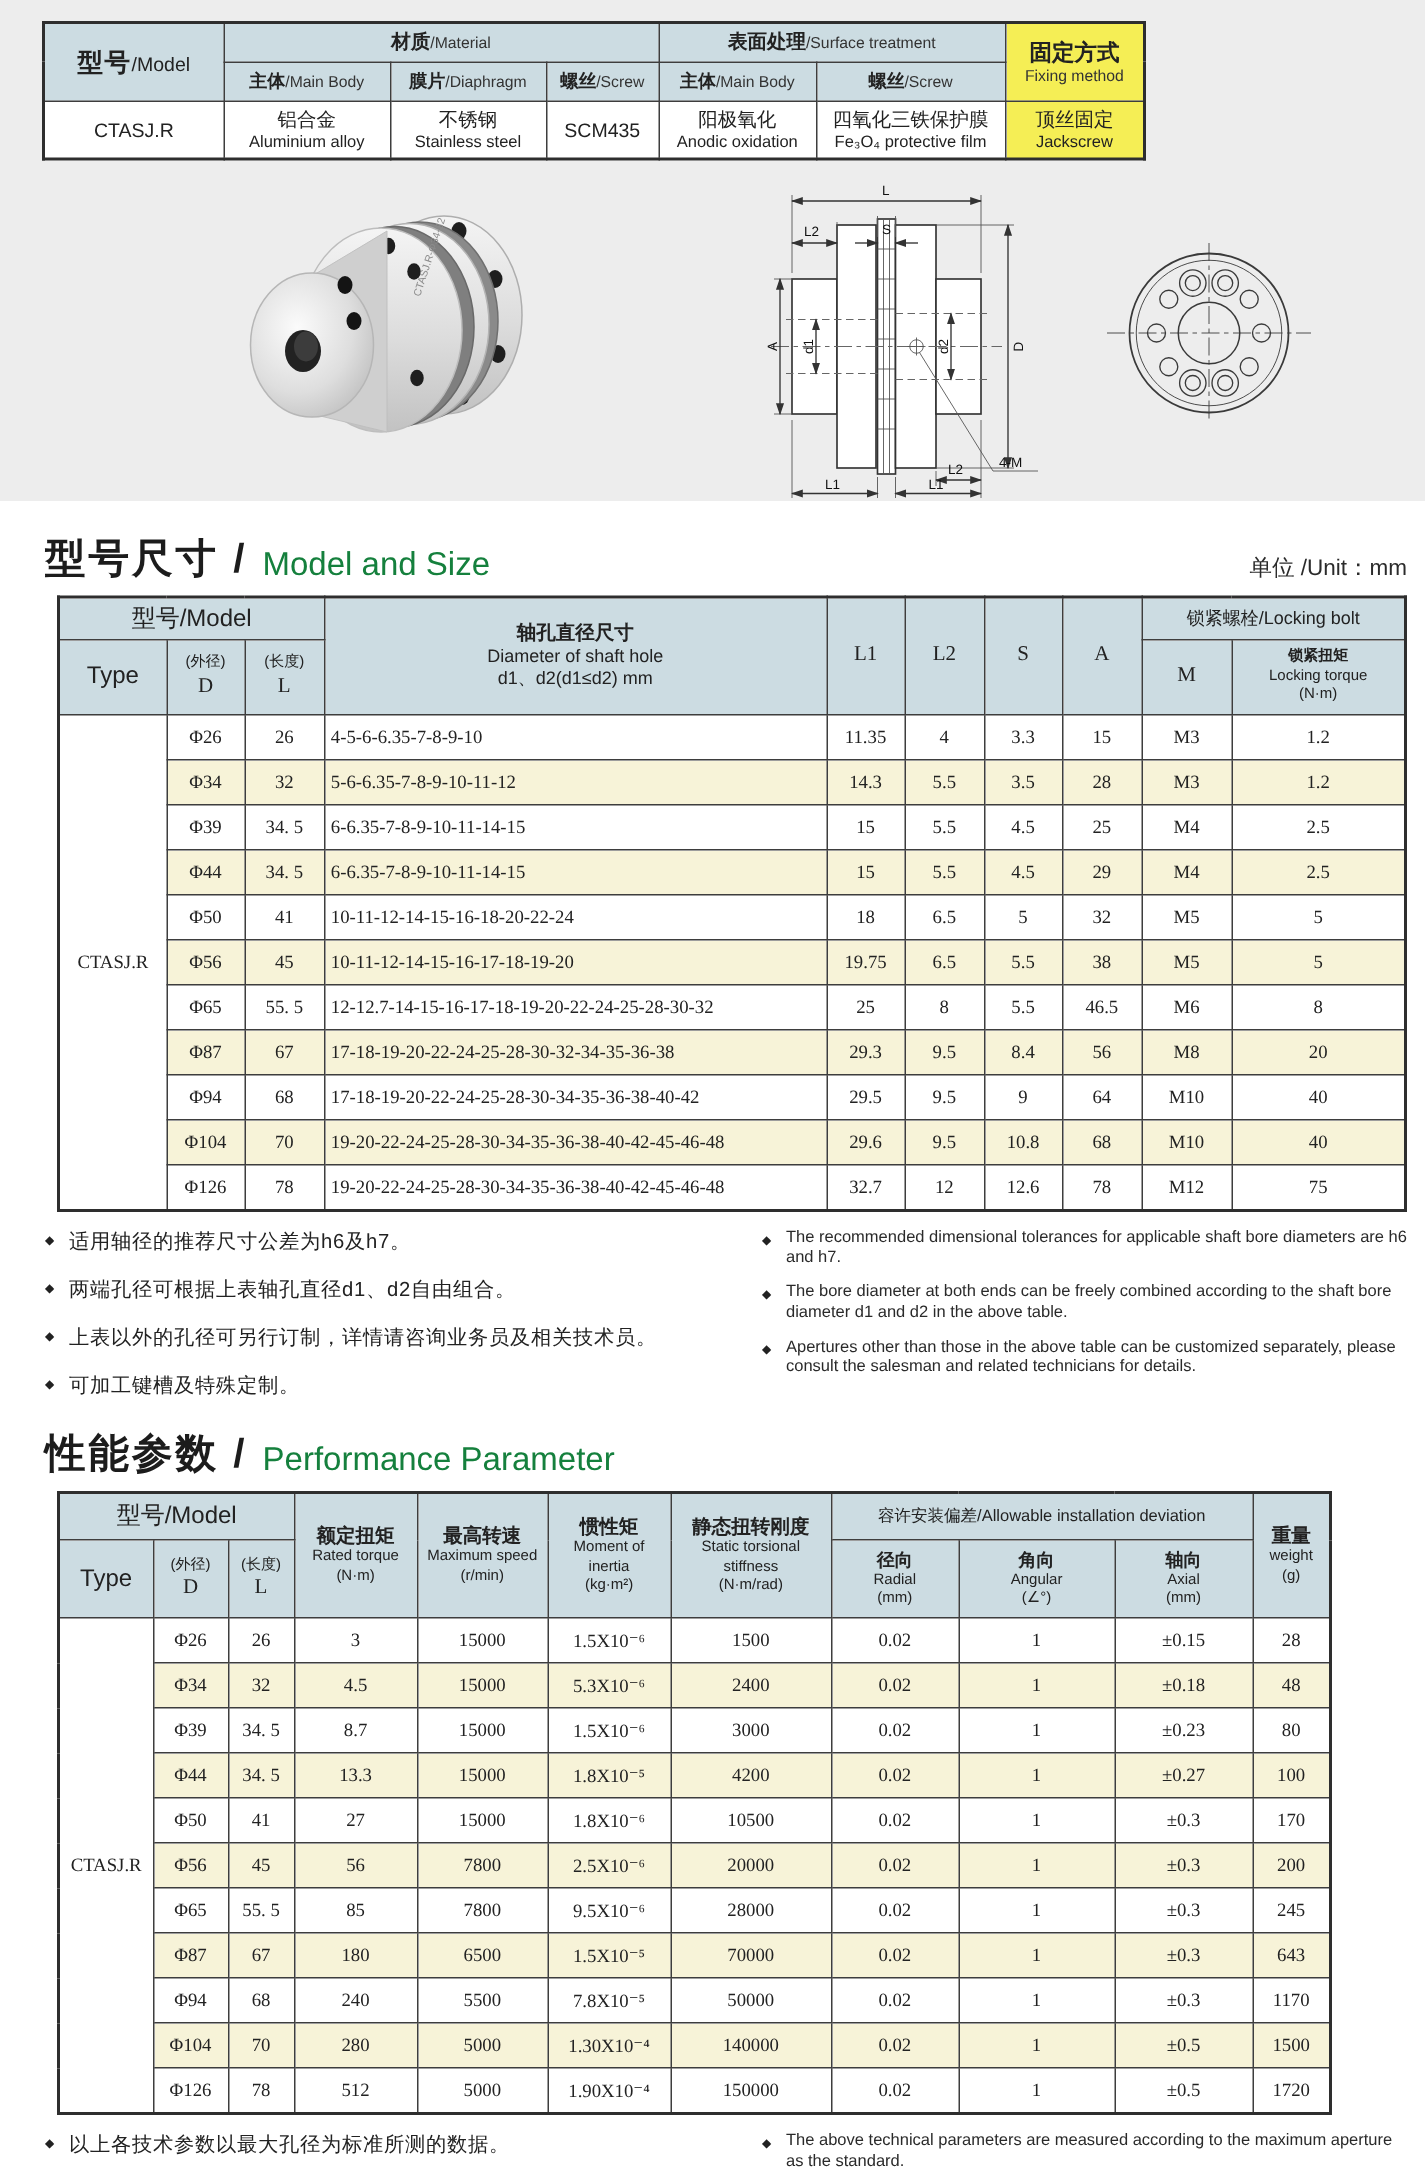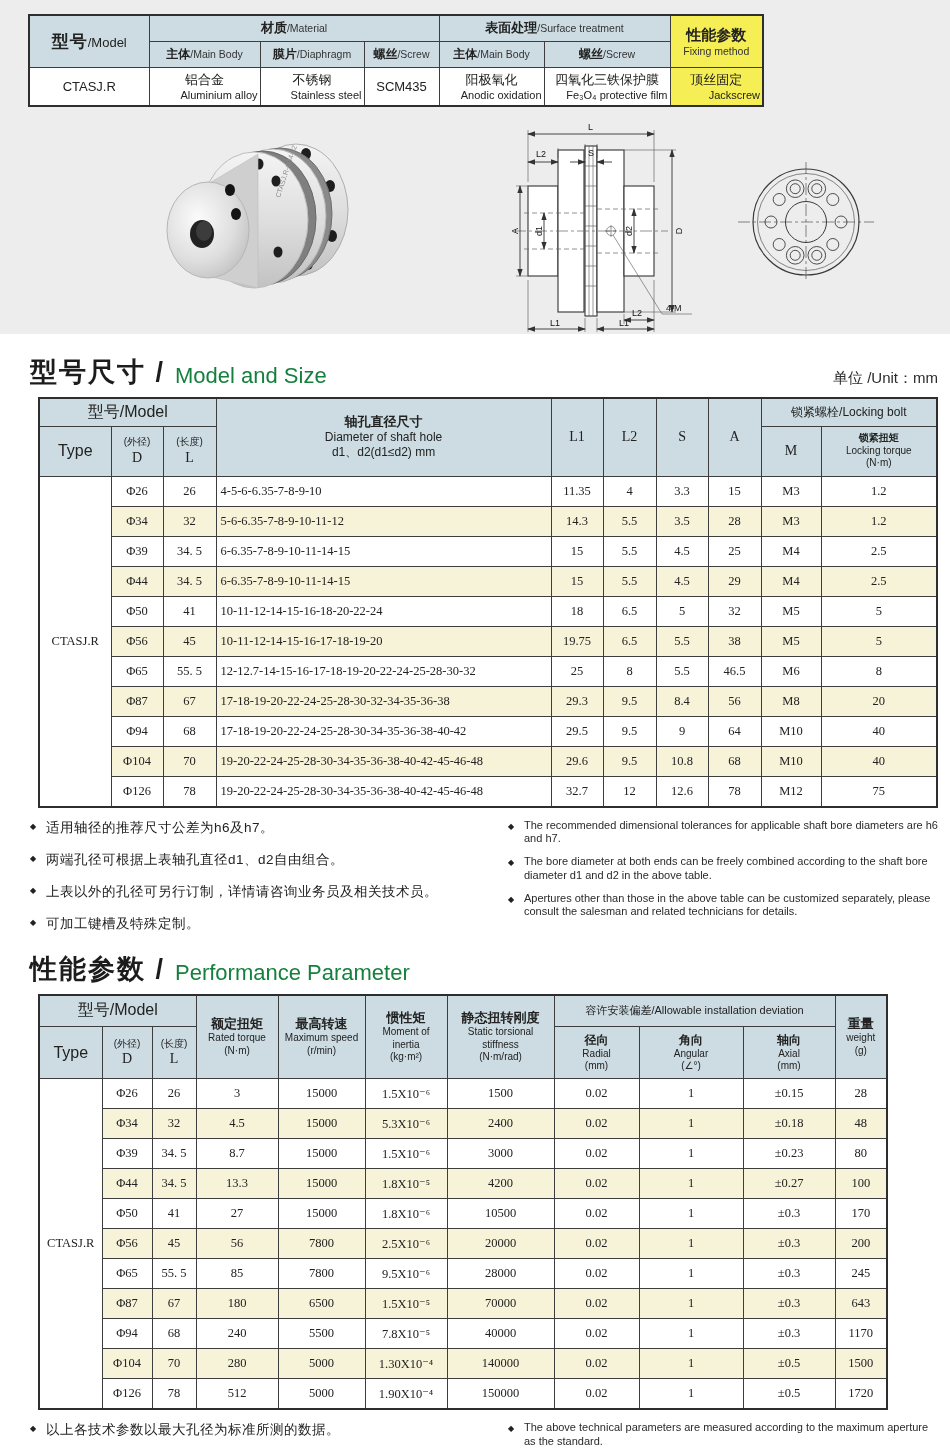--- a/index.html
+++ b/index.html
@@ -21,21 +21,21 @@
   .small { font-size:10px; }
 
   
   .spec-table { position:absolute; left:28px; top:14px; width:734px; background:#fff; font-size:13px; }
   .spec-table td { background:#fff; }
   .spec-table .model-zh { font-size:17px; font-weight:bold; letter-spacing:1px; }
   .spec-table .model-en { font-size:13px; }
   .spec-table .yellow { background:#f5ee55 !important; }
   .spec-table .fix-zh { font-size:15px; font-weight:bold; }
   .spec-table td .cell-zh { font-size:13px; }
-  .spec-table td .cell-en { font-size:11px; color:#222;text-align:right; }
+  .spec-table td .cell-en { font-size:11px; color:#222; }
 
   
   .photo-wrap { position:absolute; left:146px; top:124px; }
   .drawing-wrap { position:absolute; left:466px; top:118px; }
   .front-wrap { position:absolute; left:730px; top:156px; }
   svg text { font-family:"Liberation Sans","DejaVu Sans",sans-serif; }
 
   
   .content { position:absolute; top:334px; left:30px; width:908px; }
   .title-row { display:flex; align-items:flex-end; margin-top:20px; margin-bottom:7px; }
@@ -84,21 +84,21 @@
         <col style="width:105px">
         <col style="width:126px">
         <col style="width:93px">
       </colgroup>
     <tbody>
         <tr style="height:26px">
       <th rowspan="2"><span class="model-zh">型号</span><span class="model-en">/Model</span></th>
       <th colspan="3"><span class="zh">材质</span><span class="en">/Material</span></th>
       <th colspan="2"><span class="zh">表面处理</span><span class="en">/Surface treatment</span></th>
       <th rowspan="2" class="yellow">
-            <div class="fix-zh">性能参数</div>
+            <div class="fix-zh">固定方式</div>
             <div class="en">Fixing method</div>
           </th>
     </tr>
     <tr style="height:26px">
       <th><span class="zh" style="font-size:12px">主体</span><span class="en">/Main Body</span></th>
       <th><span class="zh" style="font-size:12px">膜片</span><span class="en">/Diaphragm</span></th>
       <th><span class="zh" style="font-size:12px">螺丝</span><span class="en">/Screw</span></th>
       <th><span class="zh" style="font-size:12px">主体</span><span class="en">/Main Body</span></th>
       <th><span class="zh" style="font-size:12px">螺丝</span><span class="en">/Screw</span></th>
     </tr>
@@ -651,21 +651,21 @@
           <td>1</td>
           <td>±0.3</td>
           <td>643</td>
         </tr>
       <tr>
           <td>Φ94</td>
           <td>68</td>
           <td>240</td>
           <td>5500</td>
           <td>7.8X10⁻⁵</td>
-          <td>40000</td>
+          <td>50000</td>
           <td>0.02</td>
           <td>1</td>
           <td>±0.3</td>
           <td>1170</td>
         </tr>
       <tr>
           <td>Φ104</td>
           <td>70</td>
           <td>280</td>
           <td>5000</td>

